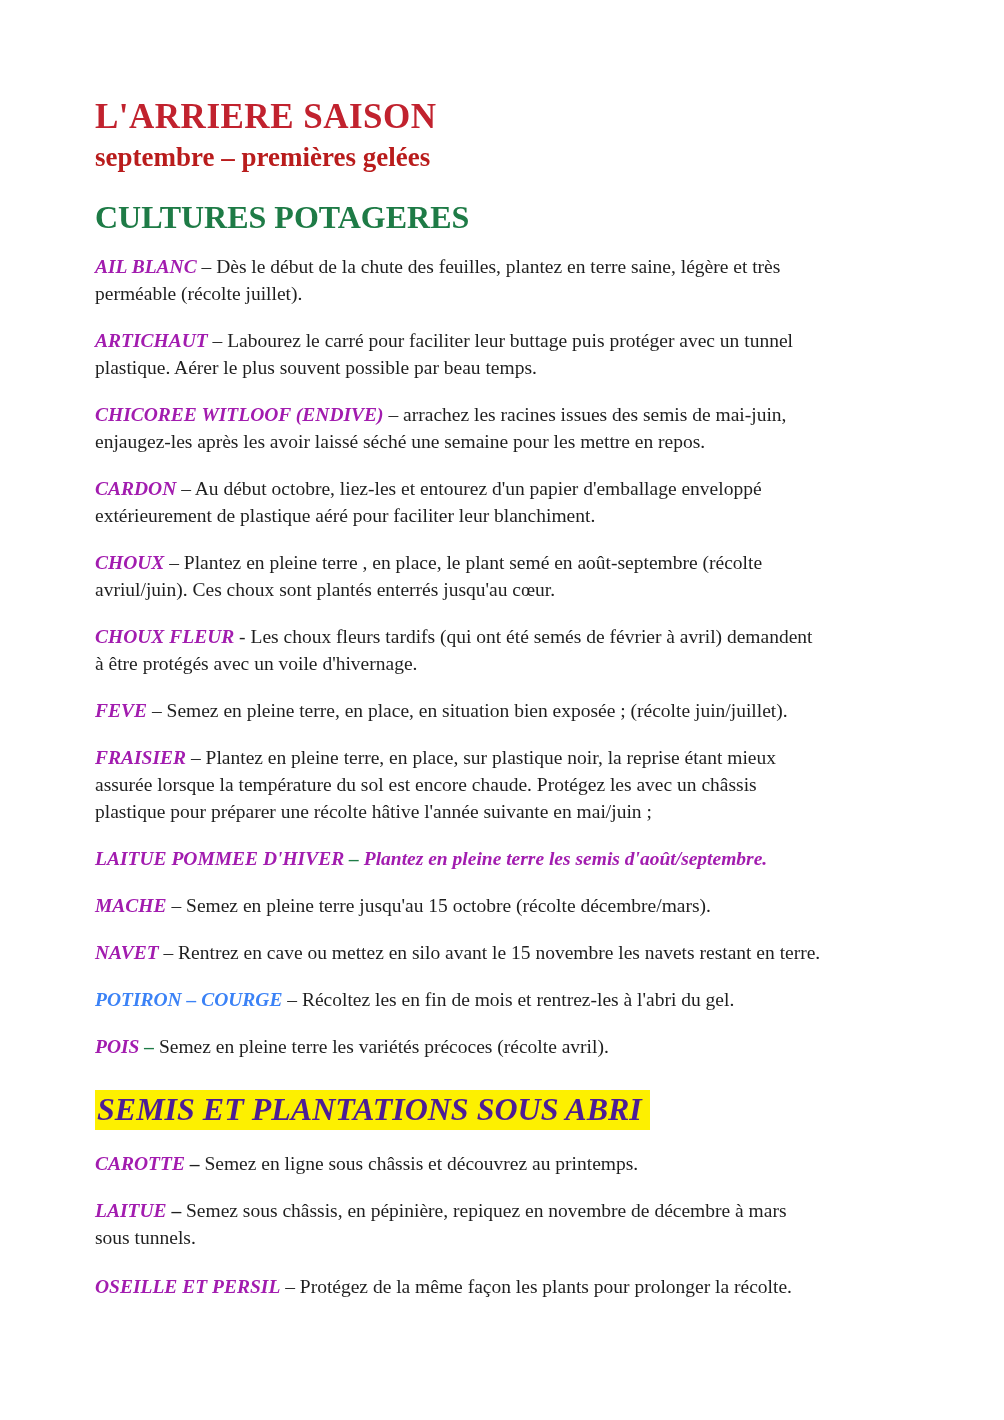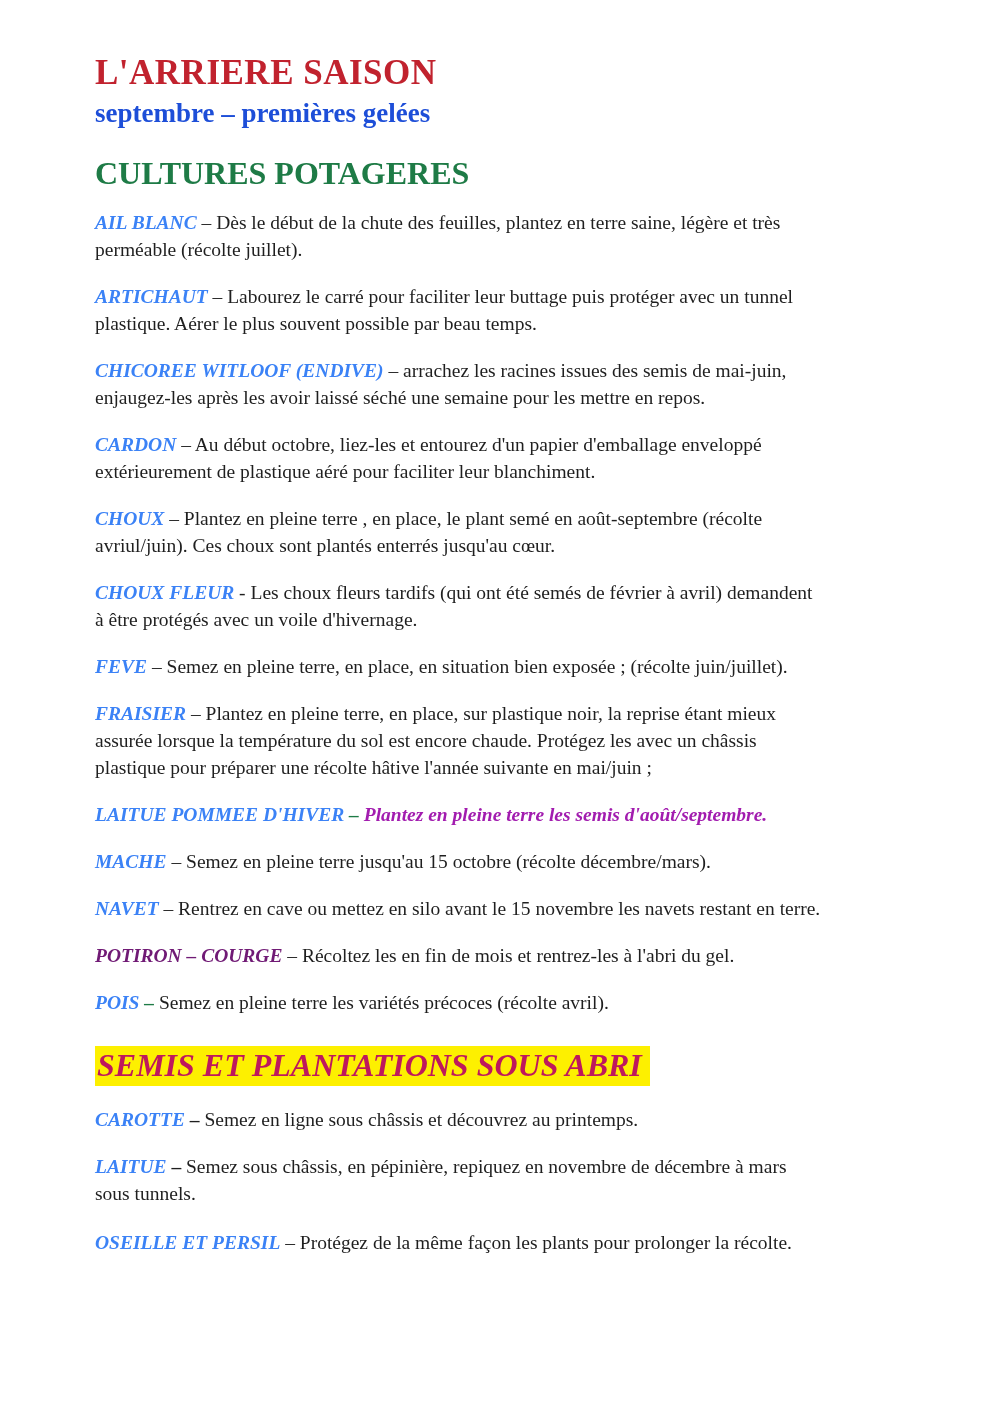--- a/index.html
+++ b/index.html
@@ -5,65 +5,65 @@
   html, body { margin: 0; padding: 0; background: #ffffff; }
   .page {
     position: relative;
     width: 916px;
     height: 1420px;
     background: #ffffff;
     font-family: "Liberation Serif", "DejaVu Serif", serif;
     color: #1f1f1f;
     overflow: hidden;
     box-sizing: border-box;
-    padding: 52px 93px 0 95px;
+    padding: 96px 93px 0 95px;
   }
   .title {
     margin: 0;
     font-size: 35px;
     line-height: 42px;
     font-weight: bold;
     color: #c1222e;
     letter-spacing: 0.5px;
   }
   .subtitle {
     margin: 2px 0 0 0;
     font-size: 27px;
     line-height: 34px;
     font-weight: bold;
-    color: #1d4ed8;
+    color: #b91c1c;
   }
   .section-heading {
     margin: 27px 0 6px 0;
     font-size: 32px;
     line-height: 32px;
     font-weight: bold;
     color: #1e7b46;
   }
   .section-heading.highlighted {
     margin-top: 30px;
     margin-bottom: 2px;
   }
   .section-heading.highlighted .hl {
     display: inline-block;
     background: #fdf000;
-    color: #be185d;
+    color: #4c1d95;
     font-style: italic;
     padding: 3px 8px 5px 2px;
   }
   .entry {
     margin: 20px 0 0 0;
     font-size: 19.5px;
     line-height: 27px;
     color: #1f1f1f;
   }
   .entry.spaced { margin-top: 22px; }
   .entry .term { font-style: italic; font-weight: bold; }
-  .entry .term.term-green { color: #3b82f6; }
-  .entry .term.term-black { color: #701a75; font-family: Liberation Serif, serif; }
+  .entry .term.term-green { color: #a21caf; }
+  .entry .term.term-black { color: #3b82f6; font-family: Liberation Serif, serif; }
   .entry .sep { color: #1f1f1f; }
   .entry .sep.sep-bold { font-weight: bold; }
   .entry .sep.sep-green-bold { color: #1e7b46; font-weight: bold; font-style: italic; }
   .entry .body-text { color: #1f1f1f; }
   .entry .body-text.body-green { color: #a21caf; font-weight: bold; font-style: italic; }
 </style>
 </head>
 <body>
 
 <div class="page">

